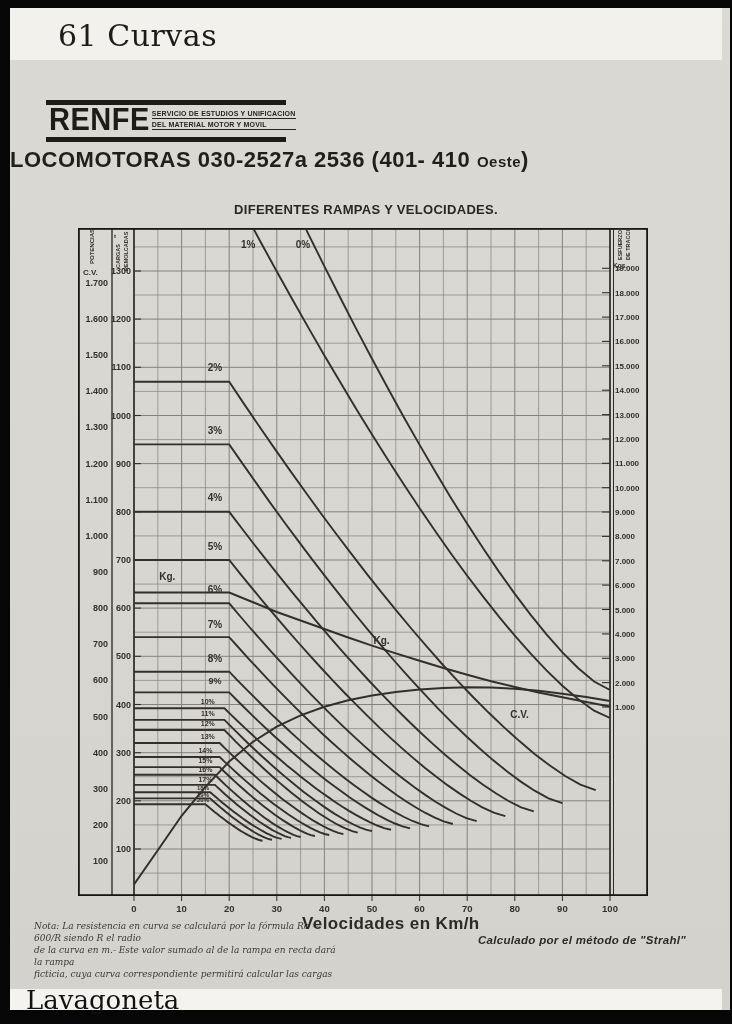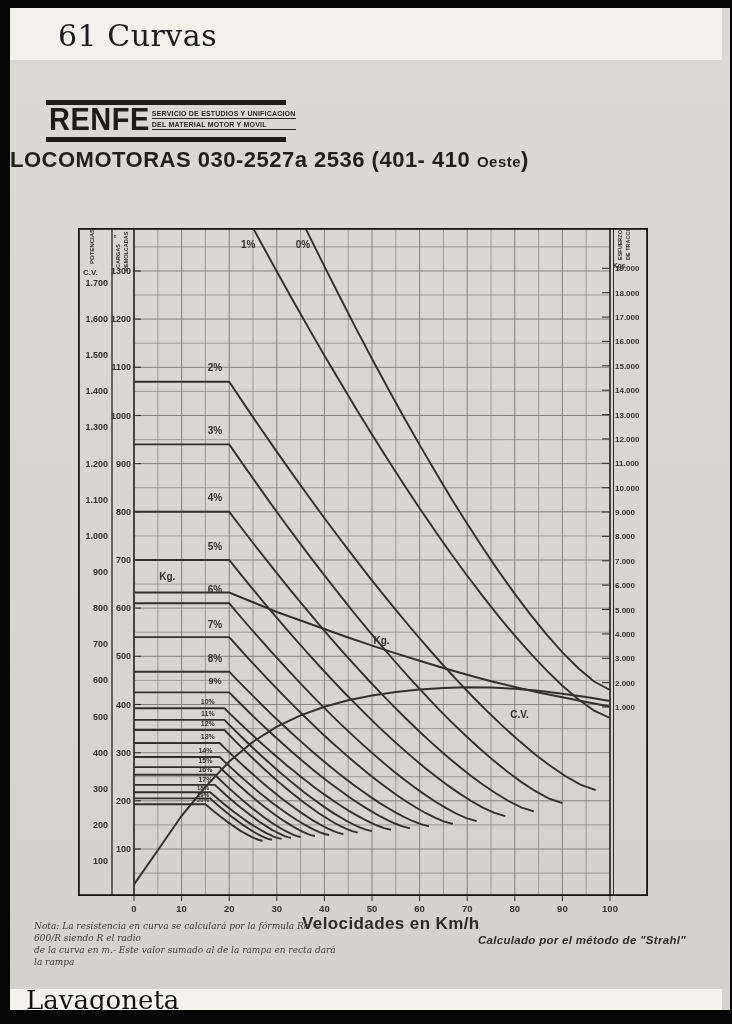--- a/index.html
+++ b/index.html
@@ -50,20 +50,21 @@
       <div class="dept">
         <span>SERVICIO DE ESTUDIOS Y UNIFICACION</span>
         <span>DEL MATERIAL MOTOR Y MOVIL</span>
       </div>
     </div>
     <div class="logo-bar"></div>
   </div>
 
   <div class="doc-title"><span>LOCOMOTORAS 030-2527a 2536 (401- 410 </span><span class="small">Oeste</span><span>)</span></div>
 
+  <div class="subtitle sub2">DIFERENTES RAMPAS Y VELOCIDADES.</div>
 
   <svg id="chart-svg" width="582" height="702" viewBox="0 0 582 702">
       <defs>
         <clipPath id="pc">
           <rect x="56" y="1.5" width="476" height="665"></rect>
         </clipPath>
       </defs>
       <g>
         <line x1="56.0" y1="1" x2="56.0" y2="667" stroke="#84837b" stroke-width="1"></line>
         <line x1="79.8" y1="1" x2="79.8" y2="667" stroke="#84837b" stroke-width="0.7"></line>
@@ -277,20 +278,21 @@
       <path d="M56.0,364.5 L151.2,364.5 L175.0,374.2 L198.8,384.0 L222.6,392.5 L246.4,401.0 L270.2,409.5 L294.0,417.6 L317.8,425.4 L341.6,432.7 L365.4,440.0 L389.2,446.8 L413.0,453.2 L436.8,459.0 L460.6,464.4 L484.4,469.3 L508.2,474.1 L532.0,478.5" fill="none" stroke="#33302a" stroke-width="2" clip-path="url(#pc)"></path>
       <text font-family="&quot;Liberation Sans&quot;,sans-serif" font-weight="700" fill="#33302a" x="89.3" y="351.6" text-anchor="middle" font-size="10">Kg.</text>
       <text font-family="&quot;Liberation Sans&quot;,sans-serif" font-weight="700" fill="#33302a" x="303.5" y="416.2" text-anchor="middle" font-size="10">Kg.</text>
       <path d="M56.0,656.5 L79.8,622.2 L103.6,587.8 L127.4,558.9 L151.2,533.6 L175.0,513.8 L198.8,498.6 L222.6,487.4 L246.4,478.7 L270.2,472.2 L294.0,467.5 L317.8,463.9 L341.6,461.4 L365.4,459.9 L389.2,459.2 L413.0,459.6 L436.8,460.7 L460.6,462.8 L484.4,465.7 L508.2,469.0 L532.0,472.9" fill="none" stroke="#33302a" stroke-width="2" clip-path="url(#pc)"></path>
       <text font-family="&quot;Liberation Sans&quot;,sans-serif" font-weight="700" fill="#33302a" x="441.6" y="489.7" text-anchor="middle" font-size="10">C.V.</text>
     </svg>
 
   <div class="note">
     <div>Nota: La resistencia en curva se calculará por la fórmula Rc = 600/R siendo R el radio</div>
     <div>de la curva en m.- Este valor sumado al de la rampa en recta dará la rampa</div>
+    <div>ficticia, cuya curva correspondiente permitirá calcular las cargas</div>
   </div>
 
   <div class="xcaption">Velocidades en Km/h</div>
 
   <div class="method">Calculado por el método de "Strahl"</div>
 
   <div class="bottom-band"></div>
   <div class="footer-label">Lavagoneta</div>
 </div>
 

